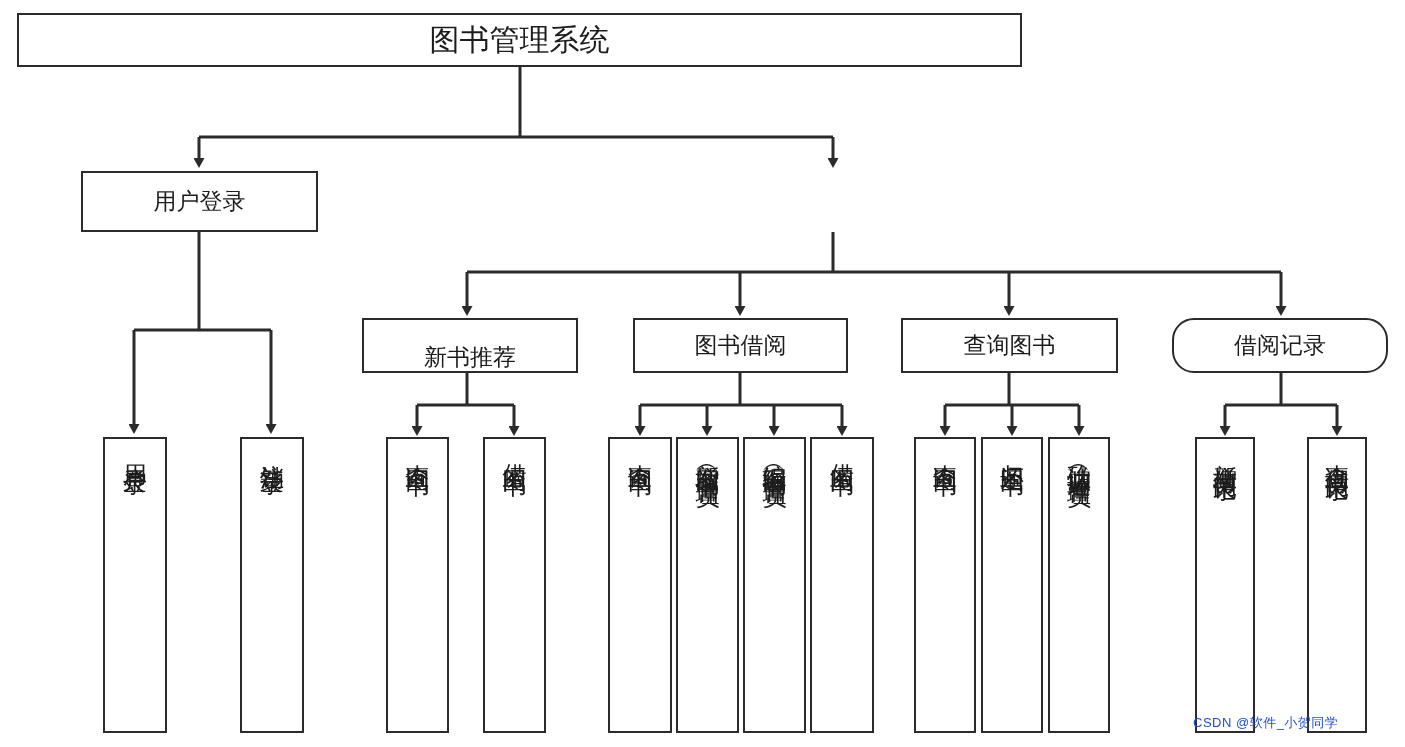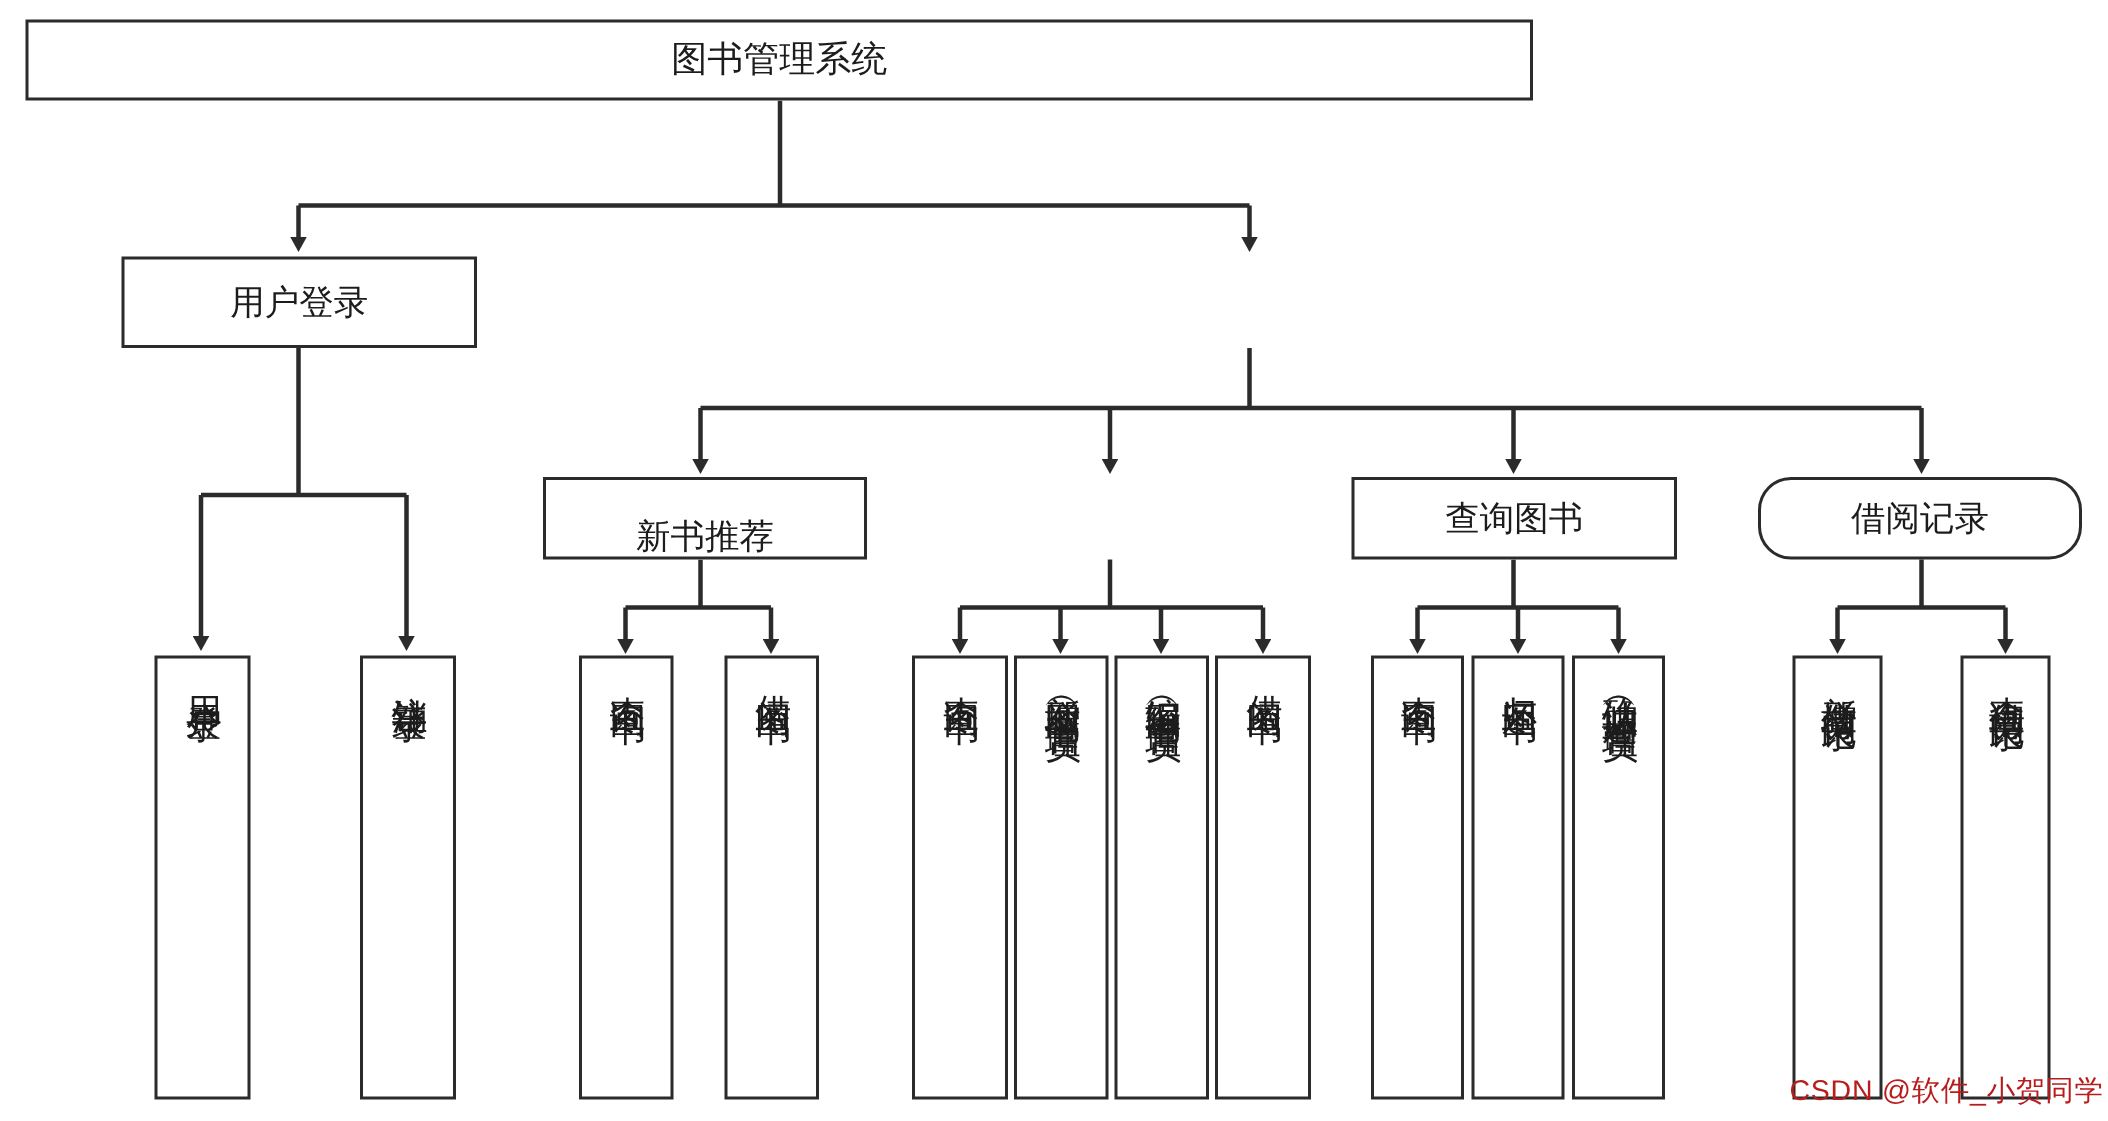--- a/index.html
+++ b/index.html
@@ -39,21 +39,21 @@
   .node .label {
     display: block;
     text-align: center;
     line-height: 1.18;
     white-space: nowrap;
   }
   .node.horiz .label {
     font-size: 23px;
   }
   .node.root .label {
-    font-size: 24px;
+    font-size: 30px;
   }
   .node.leaf {
     align-items: flex-start;
     padding-top: 6px;
   }
   .node.leaf .label {
     writing-mode: vertical-rl;
     text-orientation: upright;
     font-size: 24px;
     letter-spacing: 3px;
@@ -61,22 +61,22 @@
     height: auto;
     max-height: 282px;
   }
   .node.leaf.tall .label {
     max-height: 288px;
   }
   .watermark {
     position: absolute;
     left: 1193px;
     top: 714px;
-    font-size: 19px;
-    color: #b91c1c;
+    font-size: 13px;
+    color: #1d4ed8;
     white-space: nowrap;
     letter-spacing: 0.5px;
   }
 </style>
 </head>
 <body>
 
 <div id="diagram-root">
 
   <svg class="edges" viewBox="0 0 1405 747" xmlns="http://www.w3.org/2000/svg">
@@ -133,20 +133,23 @@
     <span class="label">图书管理系统</span>
   </div>
 
   <div class="node horiz" style="left:81px; top:171px; width:237px; height:61px;">
     <span class="label">用户登录</span>
   </div>
 
   <div class="node horiz" style="left:362px; top:318px; width:216px; height:55px;align-items:flex-end;">
     <span class="label">新书推荐</span>
   </div>
+  <div class="node horiz" style="left:633px; top:318px; width:215px; height:55px;">
+    <span class="label">图书借阅</span>
+  </div>
   <div class="node horiz" style="left:901px; top:318px; width:217px; height:55px;">
     <span class="label">查询图书</span>
   </div>
   <div class="node horiz" style="left:1172px; top:318px; width:216px; height:55px;border-radius:22px;">
     <span class="label">借阅记录</span>
   </div>
 
   <div class="node leaf" style="left:103px; top:437px; width:64px; height:296px;">
     <span class="label">用户登录</span>
   </div>

